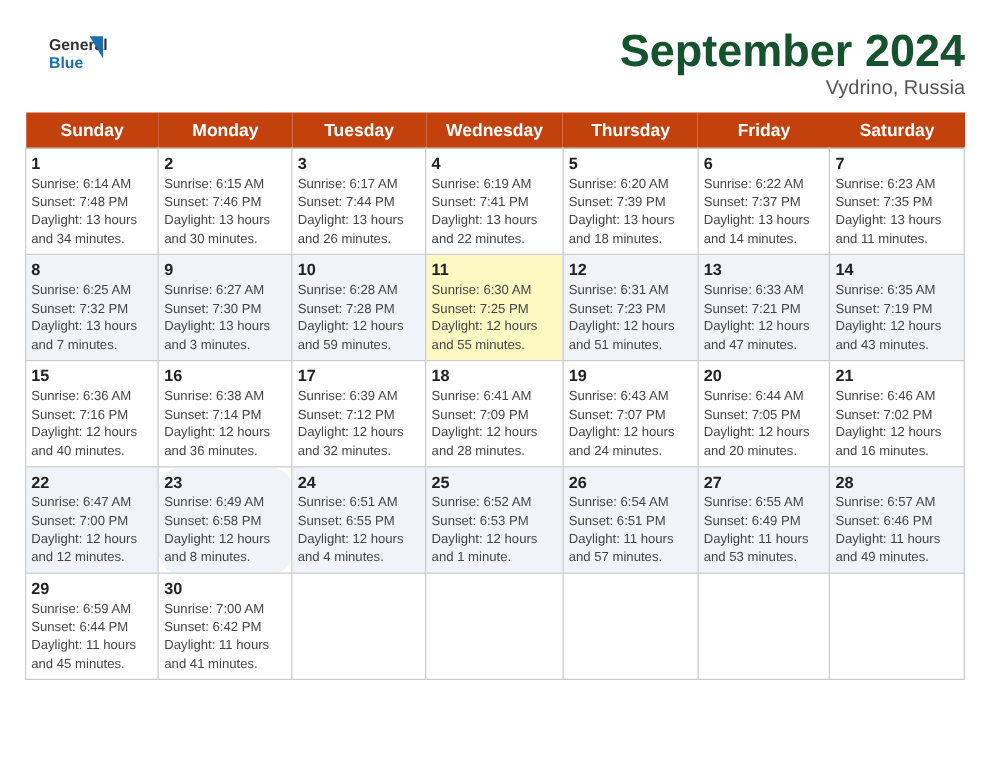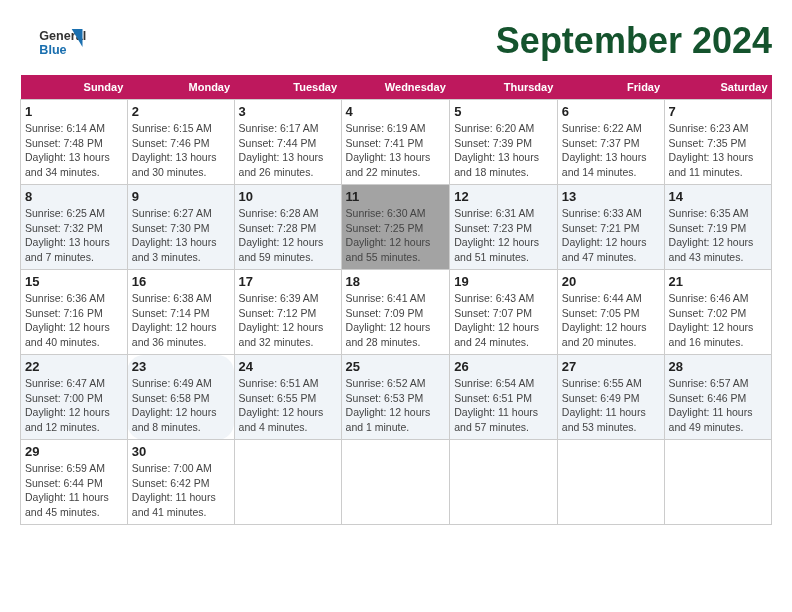--- a/index.html
+++ b/index.html
@@ -36,25 +36,25 @@
     .location {
       font-size: 16px;
       color: #555;
     }
     table {
       width: 100%;
       border-collapse: collapse;
       font-size: 11px;
     }
     th {
-      background-color: #be185d;
+      background-color: #c2410c;
       color: white;
       padding: 6px 4px;
-      text-align: right;
-      font-size: 11px;
+      text-align: center;
+      font-size: 14px;
       font-weight: bold;
     }
     td {
       border: 1px solid #ccc;
       padding: 4px;
       vertical-align: top;
       height: 85px;
       width: 113px;
     }
     tr:nth-child(even) td {
@@ -82,20 +82,21 @@
 <div class="header">
   <div class="logo">
     <svg class="logo-icon" viewBox="0 0 50 50">
       <text x="2" y="22" font-size="14" font-weight="bold" fill="#333">General</text>
       <text x="2" y="38" font-size="14" font-weight="bold" fill="#1a6faf">Blue</text>
       <polygon points="38,10 50,10 50,30" fill="#1a6faf"></polygon>
     </svg>
   </div>
   <div class="title-section">
     <div class="month-title">September 2024</div>
+    <div class="location">Vydrino, Russia</div>
   </div>
 </div>
 
 <table>
   <thead>
     <tr>
       <th>Sunday</th>
       <th>Monday</th>
       <th>Tuesday</th>
       <th>Wednesday</th>
@@ -141,21 +142,21 @@
         <div class="day-info">Sunrise: 6:25 AM<br>Sunset: 7:32 PM<br>Daylight: 13 hours and 7 minutes.</div>
       </td>
         <td style="background-color: rgb(240, 244, 248);">
         <span class="day-num">9</span>
         <div class="day-info">Sunrise: 6:27 AM<br>Sunset: 7:30 PM<br>Daylight: 13 hours and 3 minutes.</div>
       </td>
         <td style="background-color: rgb(240, 244, 248);">
         <span class="day-num">10</span>
         <div class="day-info">Sunrise: 6:28 AM<br>Sunset: 7:28 PM<br>Daylight: 12 hours and 59 minutes.</div>
       </td>
-        <td style="background-color: #a3a3a3;">
+        <td style="background-color: #fef9c3;">
         <span class="day-num">11</span>
         <div class="day-info">Sunrise: 6:30 AM<br>Sunset: 7:25 PM<br>Daylight: 12 hours and 55 minutes.</div>
       </td>
         <td style="background-color: rgb(240, 244, 248);">
         <span class="day-num">12</span>
         <div class="day-info">Sunrise: 6:31 AM<br>Sunset: 7:23 PM<br>Daylight: 12 hours and 51 minutes.</div>
       </td>
         <td style="background-color: rgb(240, 244, 248);">
         <span class="day-num">13</span>
         <div class="day-info">Sunrise: 6:33 AM<br>Sunset: 7:21 PM<br>Daylight: 12 hours and 47 minutes.</div>

